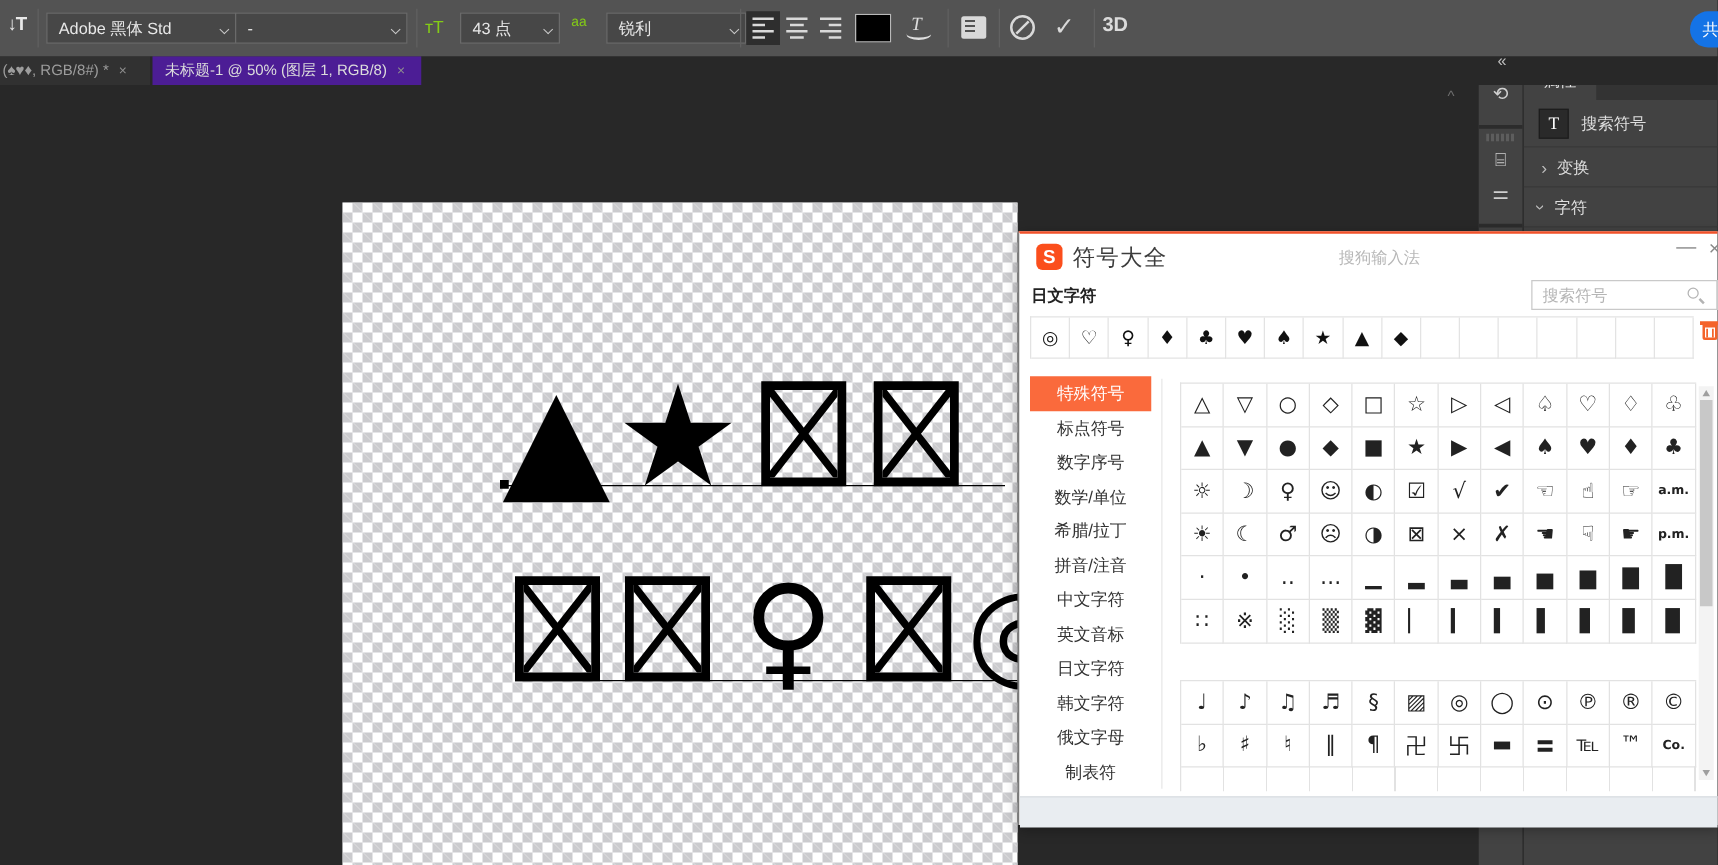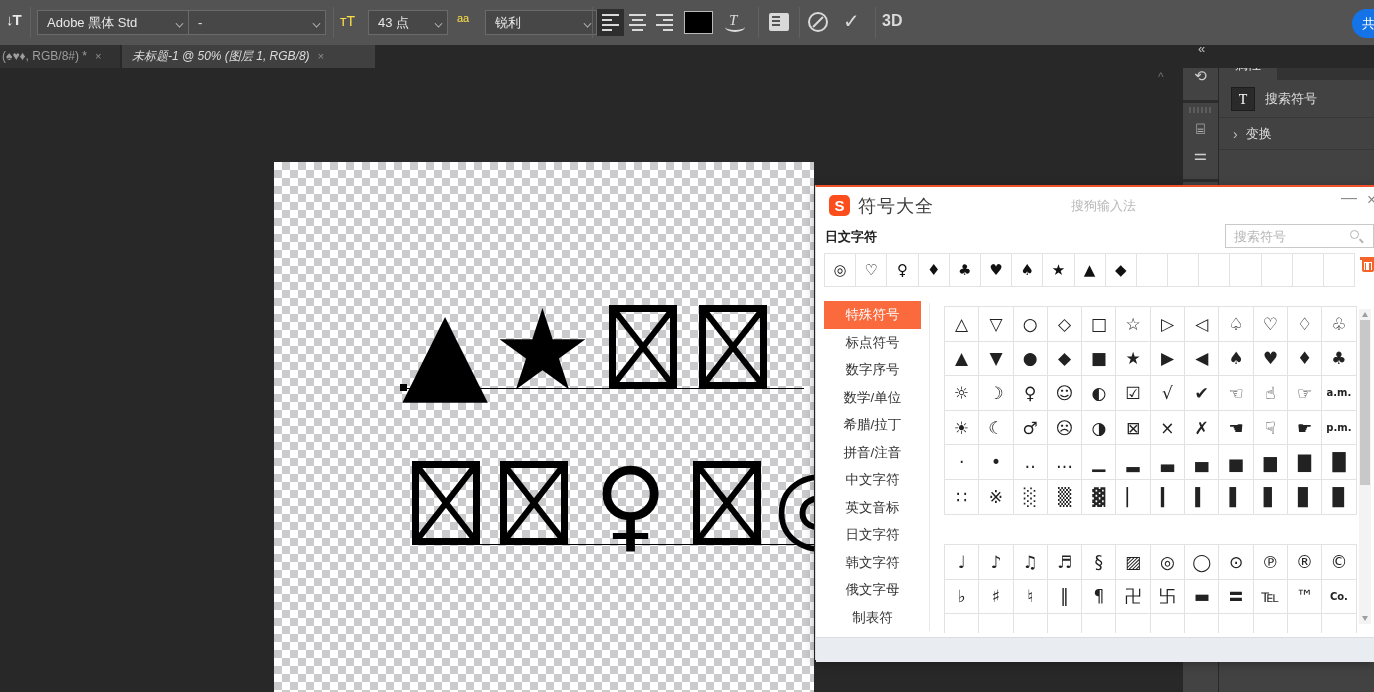--- a/index.html
+++ b/index.html
@@ -8,21 +8,21 @@
   .abs{position:absolute;}
 
   
   #options-bar{left:0;top:0;width:1374px;height:45px;background:#535353;z-index:5;}
   #options-bar .sep{position:absolute;top:7px;width:1px;height:31px;background:#616161;}
   .tool-ic{position:absolute;left:6px;top:11px;color:#e8e8e8;font-size:15px;font-weight:bold;letter-spacing:-1px;}
   .field{position:absolute;top:10px;height:25px;background:#474747;border:1px solid #6a6a6a;
     color:#e8e8e8;font-size:13px;line-height:23px;padding-left:9px;}
   .field .chev{position:absolute;right:5px;top:9px;width:7px;height:7px;border-right:1.5px solid #c9c9c9;
     border-bottom:1.5px solid #c9c9c9;transform:rotate(45deg) scale(.8);}
-  .mini-label{position:absolute;color:#fde047;font-size:14px;}
+  .mini-label{position:absolute;color:#84cc16;font-size:14px;}
   .al{position:absolute;top:9px;width:27px;height:27px;display:flex;flex-direction:column;
     justify-content:center;gap:3px;padding:5px;}
   .al i{display:block;height:2px;background:#d9d9d9;}
   .al.active{background:#2e2e2e;}
   .al.c i{margin:0 auto;} .al.r i{margin-left:auto;}
   .al i.w100{width:100%;} .al i.w60{width:60%;}
   #color-swatch{left:684px;top:11px;width:29px;height:23px;background:#000;border:1px solid #b9b9b9;}
   .warp{position:absolute;left:729px;top:12px;color:#ddd;font-size:15px;font-style:italic;font-family:"Liberation Serif",serif;}
   .warp::after{content:"";position:absolute;left:-4px;bottom:-3px;width:20px;height:8px;
     border-bottom:2px solid #ddd;border-radius:50%;}
@@ -33,21 +33,21 @@
   .cancel-ic::before{content:"";position:absolute;left:1px;top:6.5px;width:14px;height:2px;background:#d9d9d9;transform:rotate(-45deg);}
   .commit-ic{position:absolute;left:843px;top:9px;color:#d9d9d9;font-size:20px;font-weight:bold;}
   .threed{position:absolute;left:882px;top:12px;color:#dadada;font-size:16px;font-weight:bold;}
   #share-btn{left:1352px;top:9px;width:40px;height:29px;border-radius:15px;background:#1473e6;
     color:#fff;font-size:13px;line-height:29px;padding-left:10px;z-index:6;}
 
   
   #tab-bar{left:0;top:45px;width:1374px;height:23px;background:#282828;z-index:4;}
   .ps-tab{position:absolute;top:0;height:23px;font-size:12px;line-height:23px;padding:0 10px;white-space:nowrap;}
   #tab1{left:-22px;width:142px;background:#313131;color:#9d9d9d;overflow:hidden;}
-  #tab2{left:122px;width:253px;background:#404040;color:#dcdcdc;font-style:italic;}
+  #tab2{left:122px;width:215px;background:#4c1d95;color:#dcdcdc;}
   .tab-x{margin-left:8px;color:#8f8f8f;font-size:11px;}
 
   
   #canvas{left:274px;top:162px;width:540px;height:530px;background:#fff;overflow:hidden;z-index:1;
     background-image:
       linear-gradient(45deg,#cbcbce 25%,transparent 25%,transparent 75%,#cbcbce 75%),
       linear-gradient(45deg,#cbcbce 25%,transparent 25%,transparent 75%,#cbcbce 75%);
     background-size:16px 16px;background-position:0 0,8px 8px;}
   .glyph-line{position:absolute;display:flex;align-items:flex-end;}
   #line1{left:128px;top:139px;height:88px;}
@@ -243,20 +243,24 @@
     <div id="props-tab">属性</div>
   </div>
   <div class="props-row" id="row-layer">
     <span id="t-badge">T</span>
     <span>搜索符号</span>
   </div>
   <div class="props-row" id="row-transform">
     <span class="chev-r">›</span>
     <span>变换</span>
   </div>
+  <div class="props-row" id="row-character">
+    <span class="chev-d">›</span>
+    <span>字符</span>
+  </div>
 </div>
 
 <div class="abs" id="sogou">
   <div class="abs" id="sg-logo">S</div>
   <div class="abs" id="sg-title">符号大全</div>
   <div class="abs" id="sg-ime">搜狗输入法</div>
   <div class="abs" id="sg-min">—</div>
   <div class="abs" id="sg-close">×</div>
 
   <div class="abs" id="sg-recent-label">日文字符</div>

